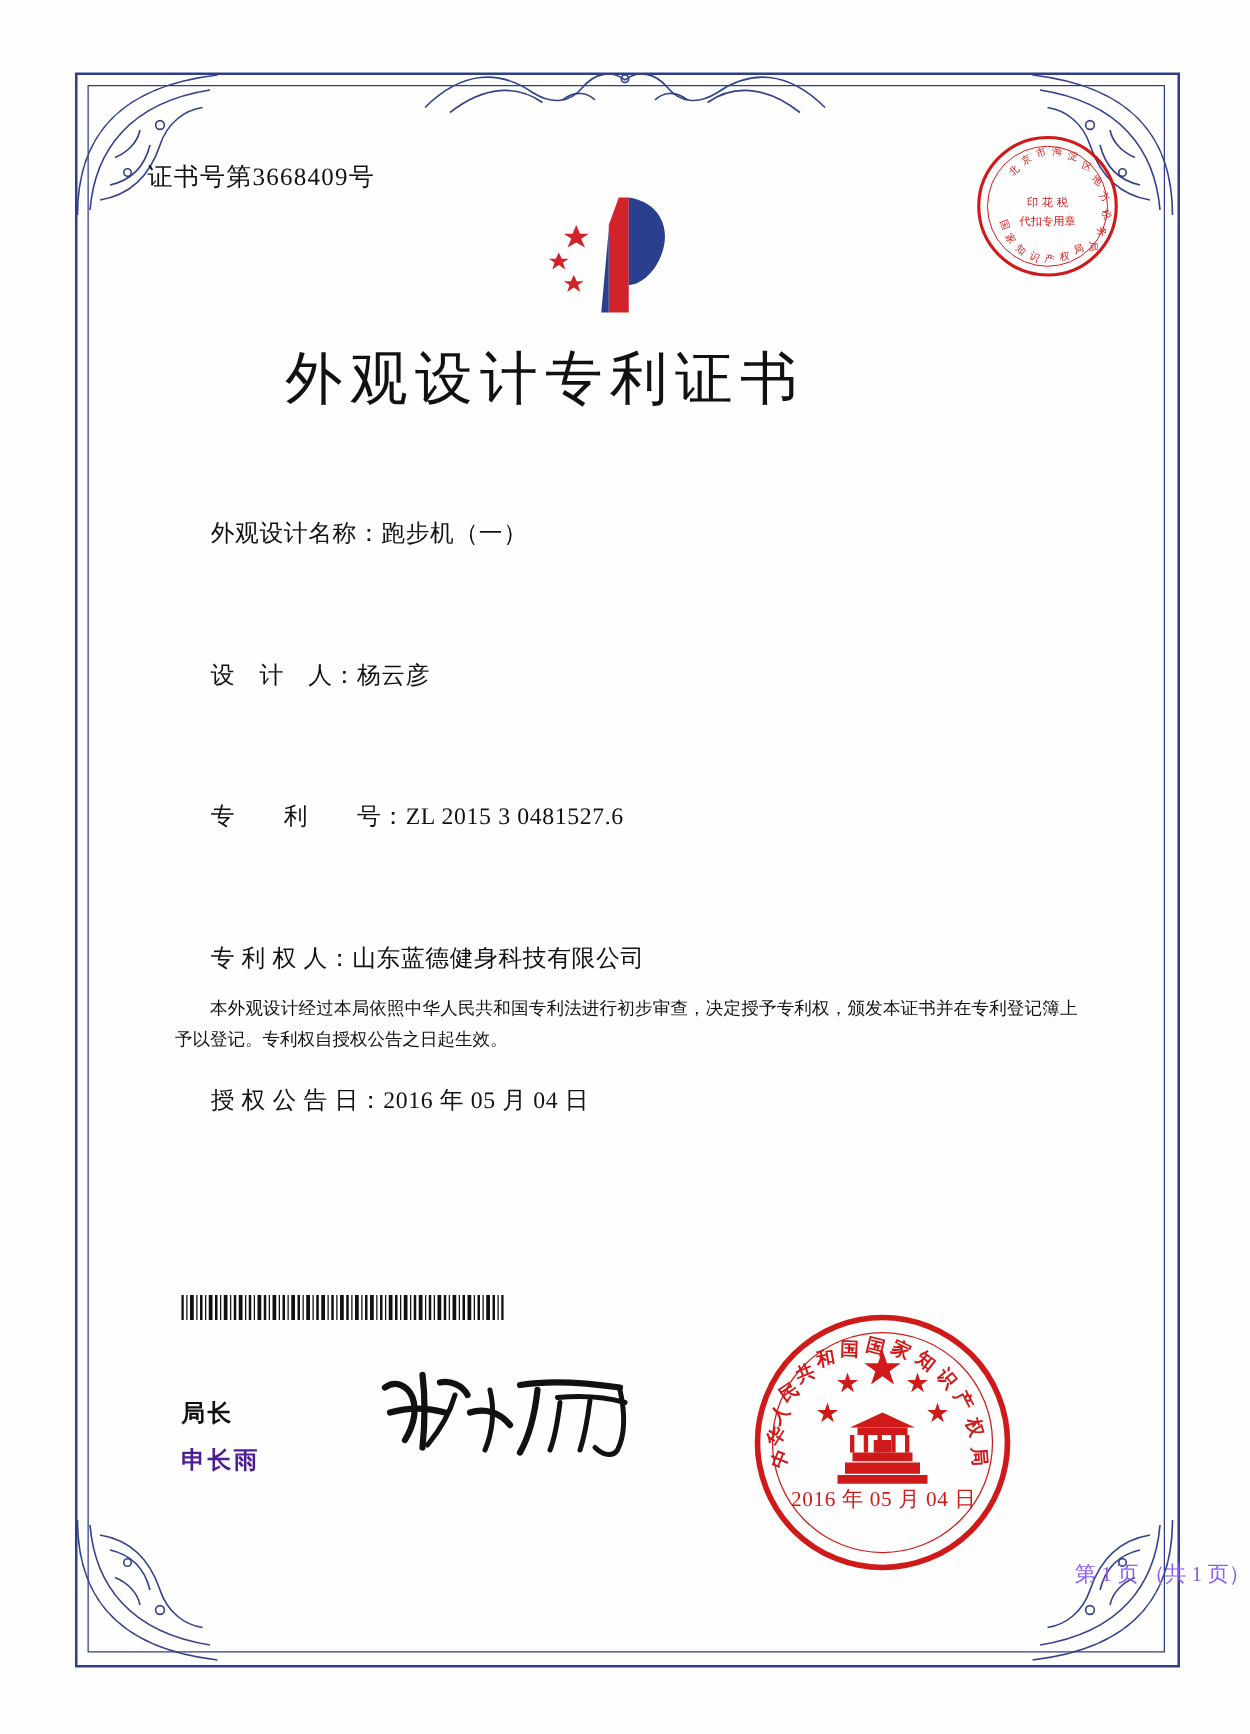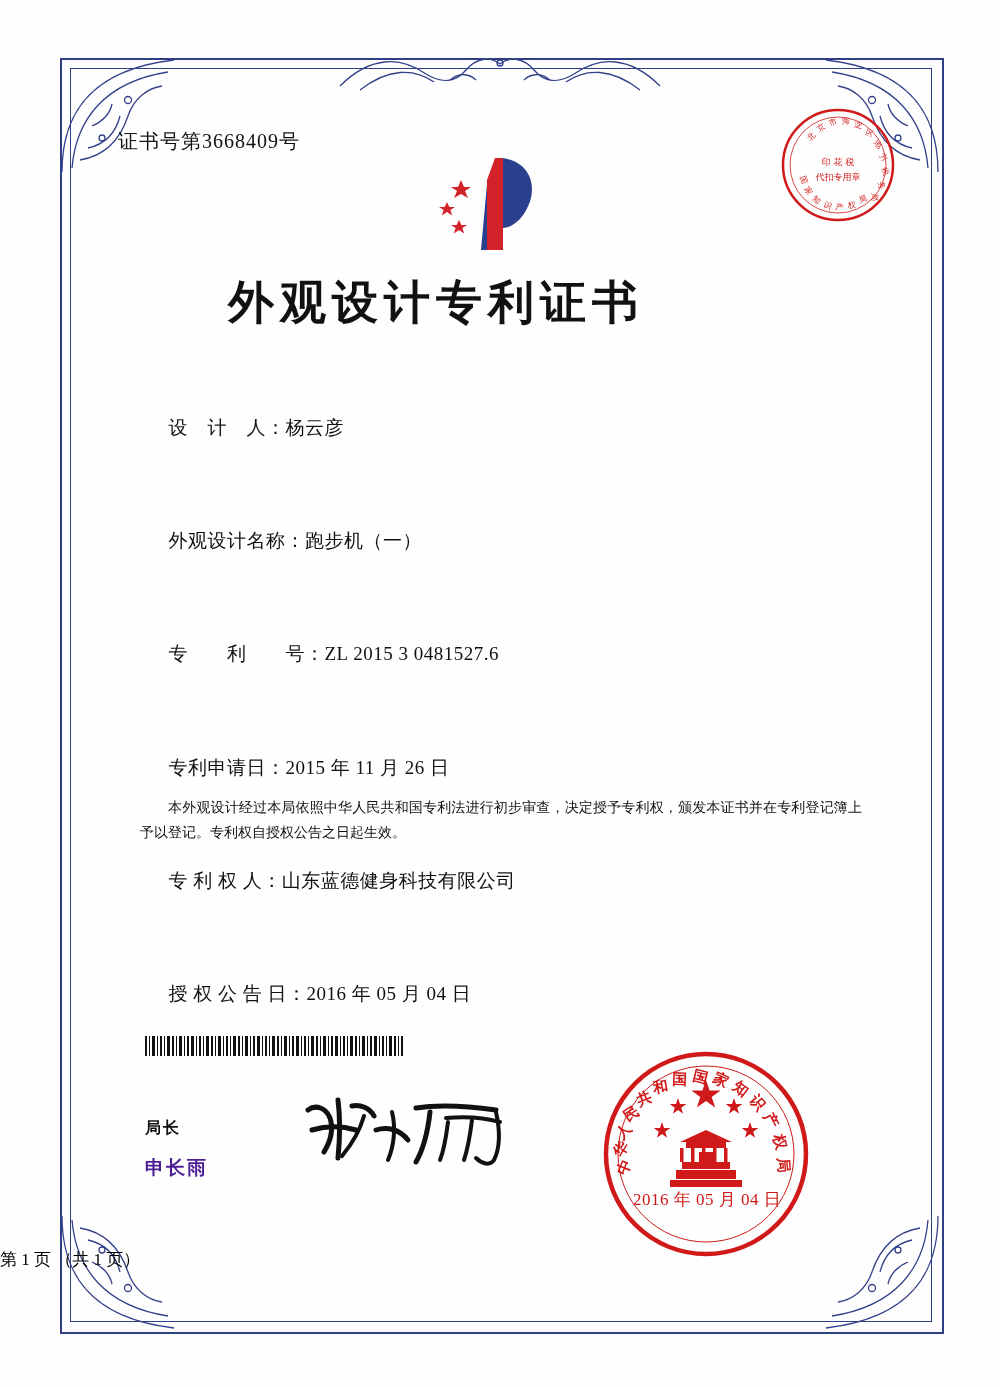--- a/index.html
+++ b/index.html
@@ -79,21 +79,21 @@
     width: 120px; height: 120px;
   }
   .stamp-tax svg { display:block; }
 
   .title {
     position: absolute;
     left: 0; top: 272px;
     width: 872px;
     text-align: center;
     font-size: 46px;
-    font-weight: bold;
+    font-weight: normal;
     letter-spacing: 6px;
     color: #111;
     font-family: "DejaVu Serif", "Liberation Serif", serif;
   }
 
   
   .fields {
     position: absolute;
     left: 140px; top: 392px;
     width: 740px;
@@ -125,21 +125,21 @@
     position: absolute;
     left: 145px; top: 1036px;
     width: 258px; height: 20px;
   }
   .barcode svg { display: block; }
 
   
   .sig-label {
     position: absolute;
     left: 145px; top: 1118px;
-    font-size: 16px;
+    font-size: 19px;
     font-weight: bold;
     letter-spacing: 2px;
     color: #111;
   }
   .sig-name {
     position: absolute;
     left: 145px; top: 1155px;
     font-size: 19px;
     font-weight: bold;
     letter-spacing: 2px;
@@ -167,23 +167,23 @@
     text-align: center;
     font-size: 17px;
     color: #d01a1a;
     letter-spacing: 0.5px;
   }
 
   .footer {
     position: absolute;
     left: 0; top: 1248px;
     width: 1000px;
-    text-align: left;
+    text-align: right;
     font-size: 17px;
-    color: #000000;
+    color: #8b5cf6;
   }
 </style>
 </head>
 <body>
 
 <div class="page">
 
   <div class="border-outer"></div>
   <div class="border-inner"></div>
 
@@ -289,30 +289,27 @@
         <text transform="translate(70,103) rotate(-4)">权</text>
         <text transform="translate(82,98) rotate(-20)">局</text>
       </g>
     </svg>
   </div>
 
   <div class="title">外观设计专利证书</div>
 
   <div class="fields">
     <div class="field">
+      <span class="label">外观设计名称：</span><span class="value">跑步机（一）</span>
+    </div>
+    <div class="field">
       <span class="label">设　计　人：</span><span class="value">杨云彦</span>
     </div>
     <div class="field">
-      <span class="label">外观设计名称：</span><span class="value">跑步机（一）</span>
-    </div>
-    <div class="field">
       <span class="label">专　　利　　号：</span><span class="value">ZL 2015 3 0481527.6</span>
-    </div>
-    <div class="field">
-      <span class="label">专利申请日：</span><span class="value">2015 年 11 月 26 日</span>
     </div>
     <div class="field">
       <span class="label">专 利 权 人：</span><span class="value">山东蓝德健身科技有限公司</span>
     </div>
     <div class="field">
       <span class="label">授 权 公 告 日：</span><span class="value">2016 年 05 月 04 日</span>
     </div>
   </div>
 
   <div class="paras">

